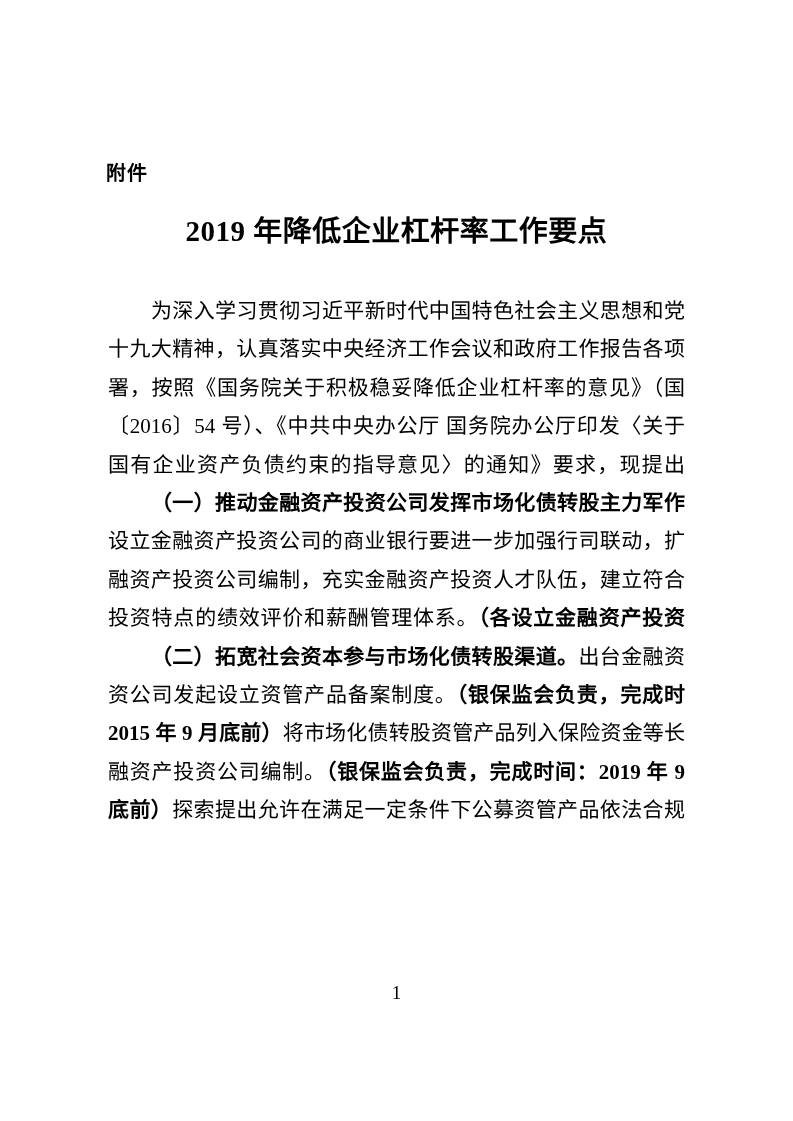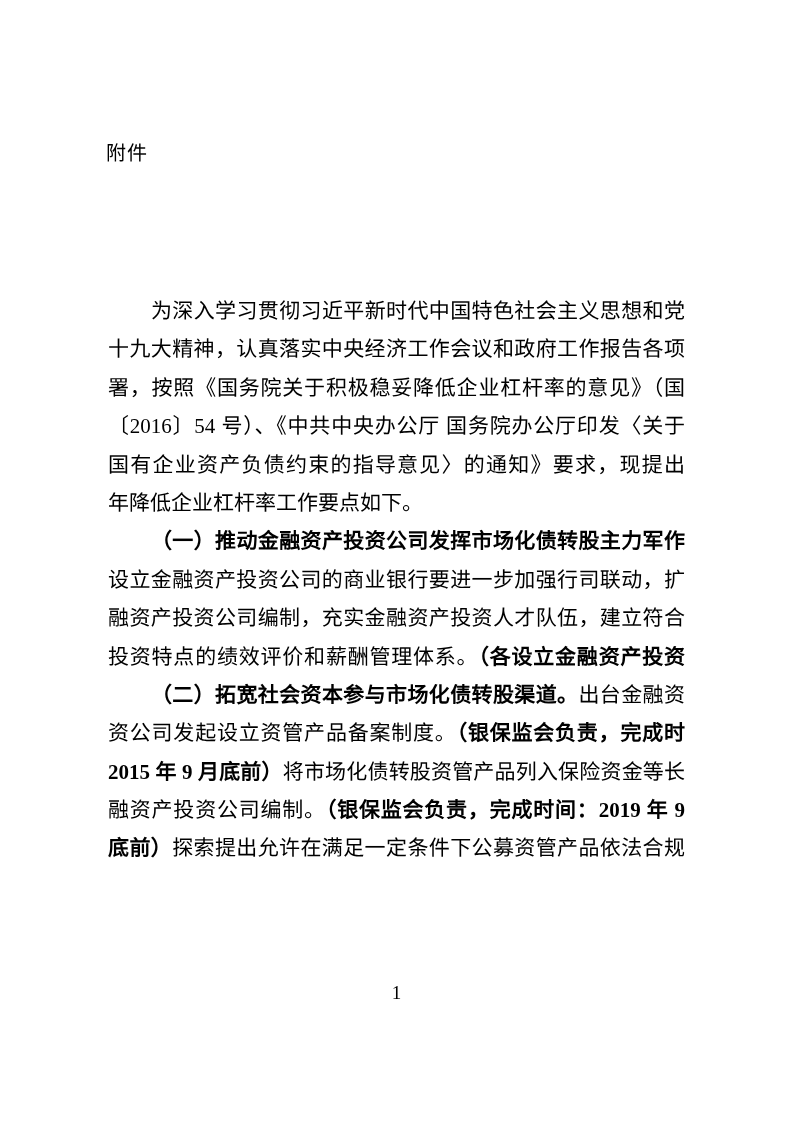--- a/index.html
+++ b/index.html
@@ -13,24 +13,24 @@
     width: 793px;
     height: 1121px;
     background: #ffffff;
     color: #000000;
     overflow: hidden;
     font-family: "Liberation Serif", "DejaVu Serif", serif;
   }
   .attachment {
     position: absolute;
     left: 106px;
-    top: 140px;
+    top: 160px;
     font-family: "Liberation Sans", "DejaVu Sans", sans-serif;
     font-size: 20px;
-    font-weight: 400;
+    font-weight: 700;
     letter-spacing: 1px;
     line-height: 26px;
   }
   .title {
     position: absolute;
     left: 0;
     top: 212px;
     width: 793px;
     text-align: center;
     font-size: 29px;
@@ -80,29 +80,29 @@
     font-size: 19px;
     line-height: 26px;
   }
 </style>
 </head>
 <body>
 
 <div class="page">
   <div class="attachment">附件</div>
 
+  <div class="title">2019 年降低企业杠杆率工作要点</div>
 
   <div class="content">
       <div>
         <div class="line indent"><span class="n">为深入学习贯彻习近平新时代中国特色社会主义思想和党的</span></div>
         <div class="line"><span class="n">十九大精神，认真落实中央经济工作会议和政府工作报告各项部</span></div>
         <div class="line"><span class="n">署，按照《国务院关于积极稳妥降低企业杠杆率的意见》（国发</span></div>
         <div class="line"><span class="n">〔2016〕54 号）、《中共中央办公厅 国务院办公厅印发〈关于加强</span></div>
         <div class="line"><span class="n">国有企业资产负债约束的指导意见〉的通知》要求，现提出 2019</span></div>
-        <div class="line last"><span class="n">年降低企业杠杆率工作要点如下。</span></div>
       </div>
       <div>
         <div class="line indent"><span class="k">（一）推动金融资产投资公司发挥市场化债转股主力军作用。</span></div>
         <div class="line"><span class="n">设立金融资产投资公司的商业银行要进一步加强行司联动，扩大金</span></div>
         <div class="line"><span class="n">融资产投资公司编制，充实金融资产投资人才队伍，建立符合股权</span></div>
         <div class="line"><span class="n">投资特点的绩效评价和薪酬管理体系。</span><span class="k">（各设立金融资产投资公司</span></div>
       </div>
       <div>
         <div class="line indent"><span class="k">（二）拓宽社会资本参与市场化债转股渠道。</span><span class="n">出台金融资产投</span></div>
         <div class="line"><span class="n">资公司发起设立资管产品备案制度。</span><span class="k">（银保监会负责，完成时间：</span></div>

